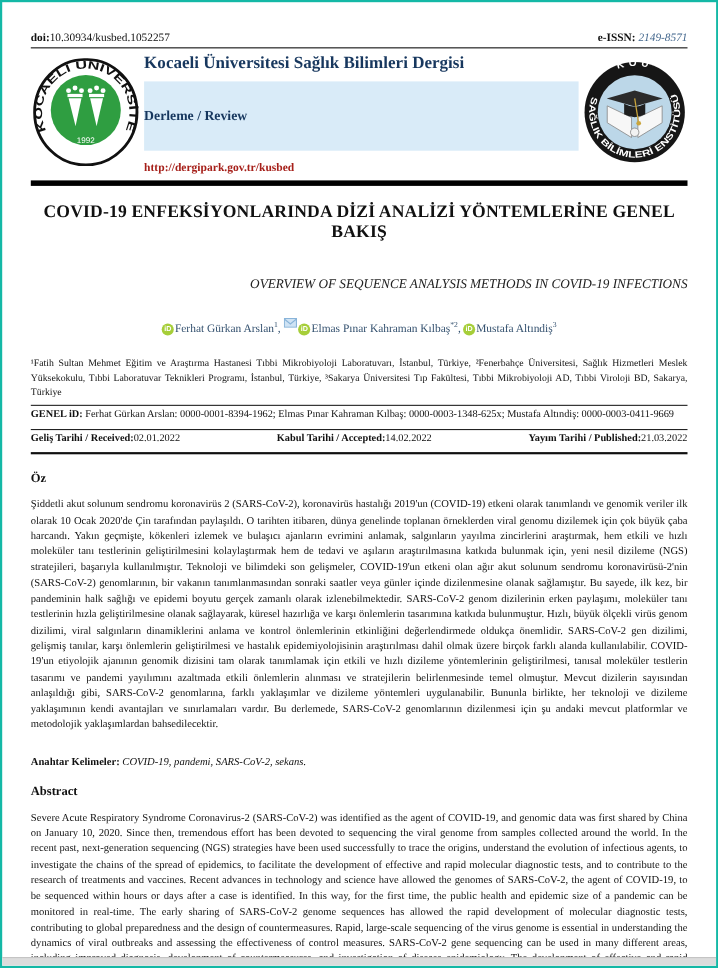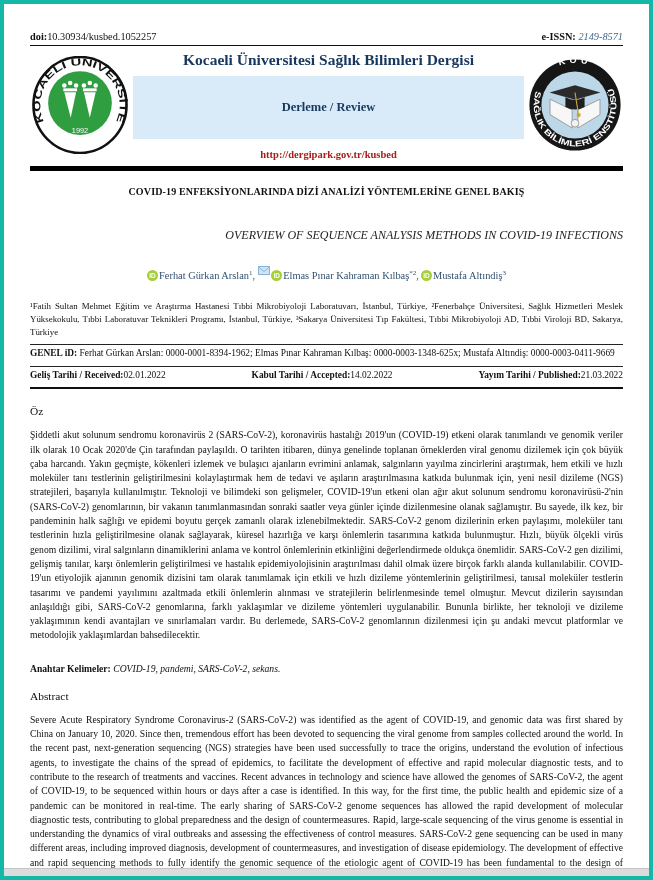--- a/index.html
+++ b/index.html
@@ -1,54 +1,54 @@
 <!DOCTYPE html>
 <html><head>
 <meta charset="utf-8">
 <style>
   html,body{margin:0;padding:0;background:#e9e9e9;}
   .page{
     position:relative; width:653px; height:880px; margin:0 auto;
     background:#ffffff; box-sizing:border-box;
-    border:4px solid #14b8a6;
+    border:2px solid #14b8a6;
     font-family:"Liberation Serif","DejaVu Serif",serif;
     color:#111; overflow:hidden;
   }
   .content{padding:0 26px;}
   
   .doi-row{display:flex;justify-content:space-between;padding-top:27px;font-size:10.3px;}
   .b{font-weight:bold;}
   .issn-val{color:#44688e;font-style:italic;}
   .rule-1{border:0;border-top:1.6px solid #101010;margin:3px 0 0 0;}
   
   .header{display:flex;align-items:center;margin-top:5px;}
   .logo{flex:0 0 auto;}
-  .header-center{flex:1 1 auto;text-align:center;padding:0 3px;}
+  .header-center{flex:1 1 auto;padding:0 3px;}
   .journal-title{font-size:15.5px;font-weight:bold;color:#17375e;margin:0 0 7px 0;}
   .band{background:#d9ebf8;color:#17375e;font-weight:bold;font-size:12.5px;padding:24px 0;}
   .journal-url{color:#a6201a;font-weight:bold;font-size:10.5px;margin-top:10px;display:inline-block;}
   .thick-bar{height:4.5px;background:#000;margin-top:4px;}
   
-  .title-tr{text-align:center;font-weight:bold;font-size:10px;margin-top:15px;letter-spacing:.15px;}
+  .title-tr{text-align:center;font-weight:bold;font-size:16px;margin-top:15px;letter-spacing:.15px;}
   .title-en{text-align:right;font-style:italic;font-size:12px;margin-top:31px;color:#222;}
   .authors{text-align:center;margin-top:23px;font-size:10.4px;color:#33506e;}
   .authors sup{font-size:7px;}
   .orcid-icon{display:inline-block;width:11px;height:11px;border-radius:50%;
     background:#a6ce39;color:#fff;font-family:"Liberation Sans","DejaVu Sans",sans-serif;
     font-size:6.5px;font-weight:bold;line-height:11px;text-align:center;
     vertical-align:1px;margin-right:1px;}
   .env-icon{display:inline-block;vertical-align:4px;margin:0 1px 0 3px;}
   
   .affil{margin-top:19px;font-size:8.9px;line-height:13.2px;text-align:justify;}
   .meta-row{border-top:1.2px solid #222;padding:2px 0 3px 0;font-size:9.4px;line-height:12.6px;margin-top:3px;}
   .meta-row.first{margin-top:5px;}
   .dates{display:flex;justify-content:space-between;text-align:right;}
   .rule-thick{border:0;border-top:2.6px solid #101010;margin:3px 0 0 0;}
   
-  .section-heading{font-weight:normal;font-size:11.4px;margin-top:16px;}
+  .section-heading{font-weight:bold;font-size:11.4px;margin-top:16px;}
   .body-text{font-size:9.65px;line-height:14.3px;text-align:justify;margin-top:11px;}
   .kw-line{margin-top:20px;font-size:9.65px;}
   .kw-line .val{font-style:italic;}
   .bottom-edge{position:absolute;left:0;right:0;bottom:0;height:7px;background:#dcdcdc;border-top:1px solid #c4c4c4;}
   svg text{font-family:"Liberation Sans","DejaVu Sans",sans-serif;}
 </style>
 </head>
 <body>
 
 <div class="page">

